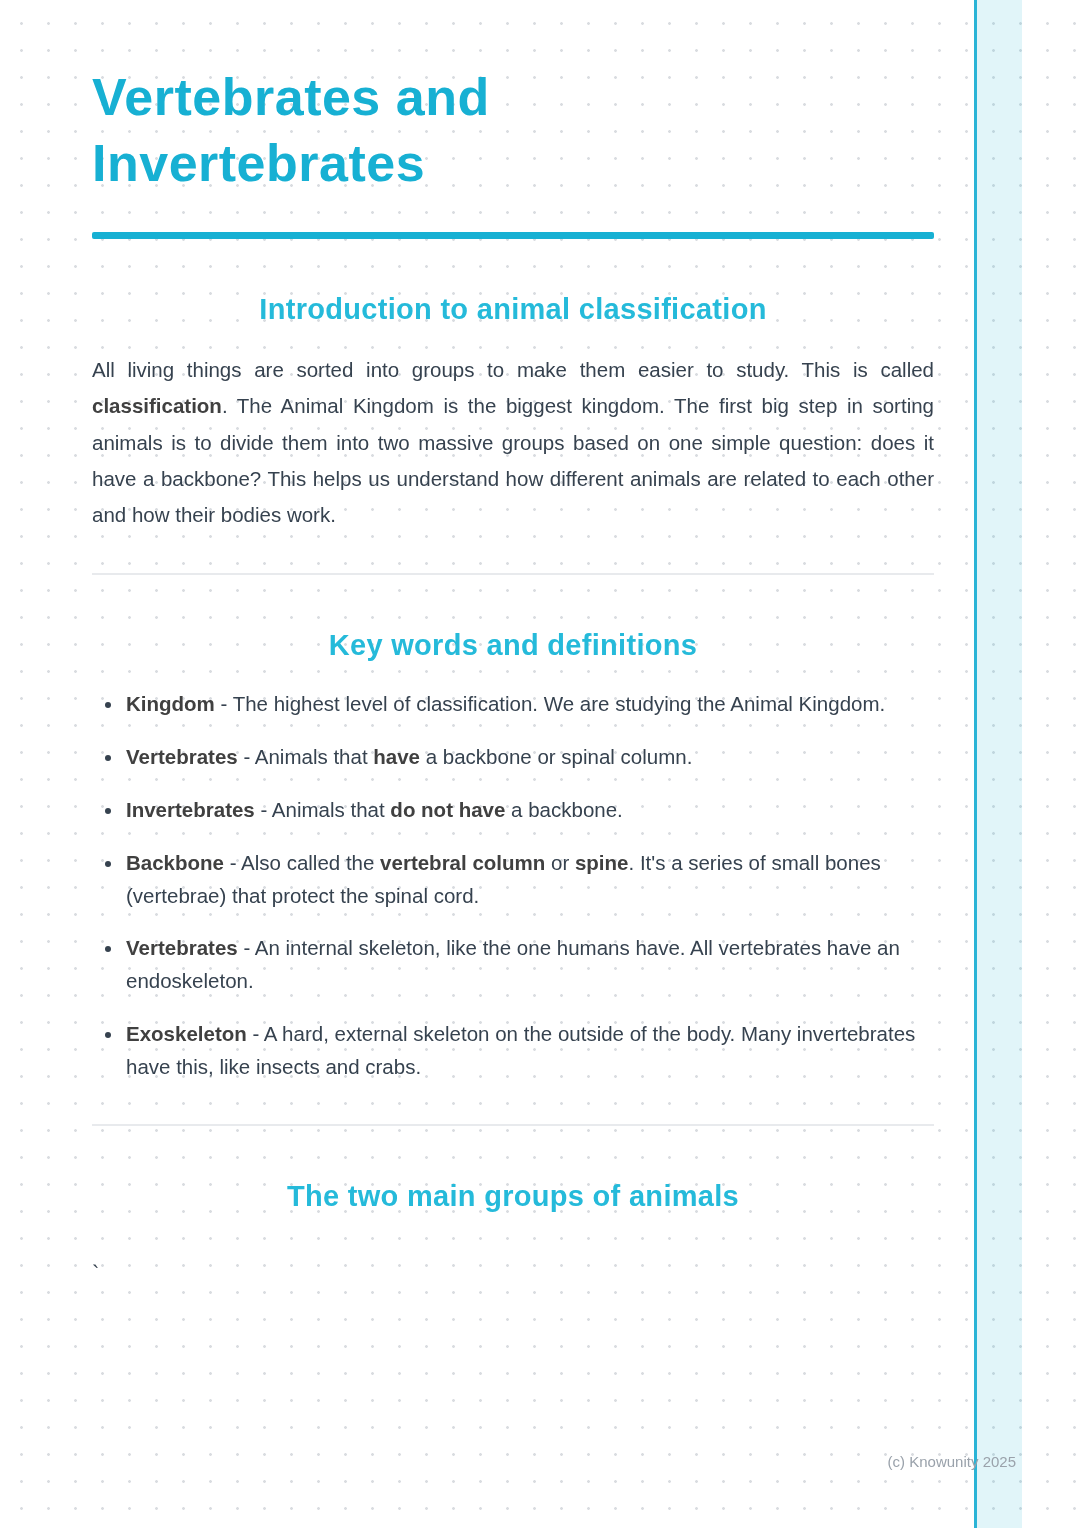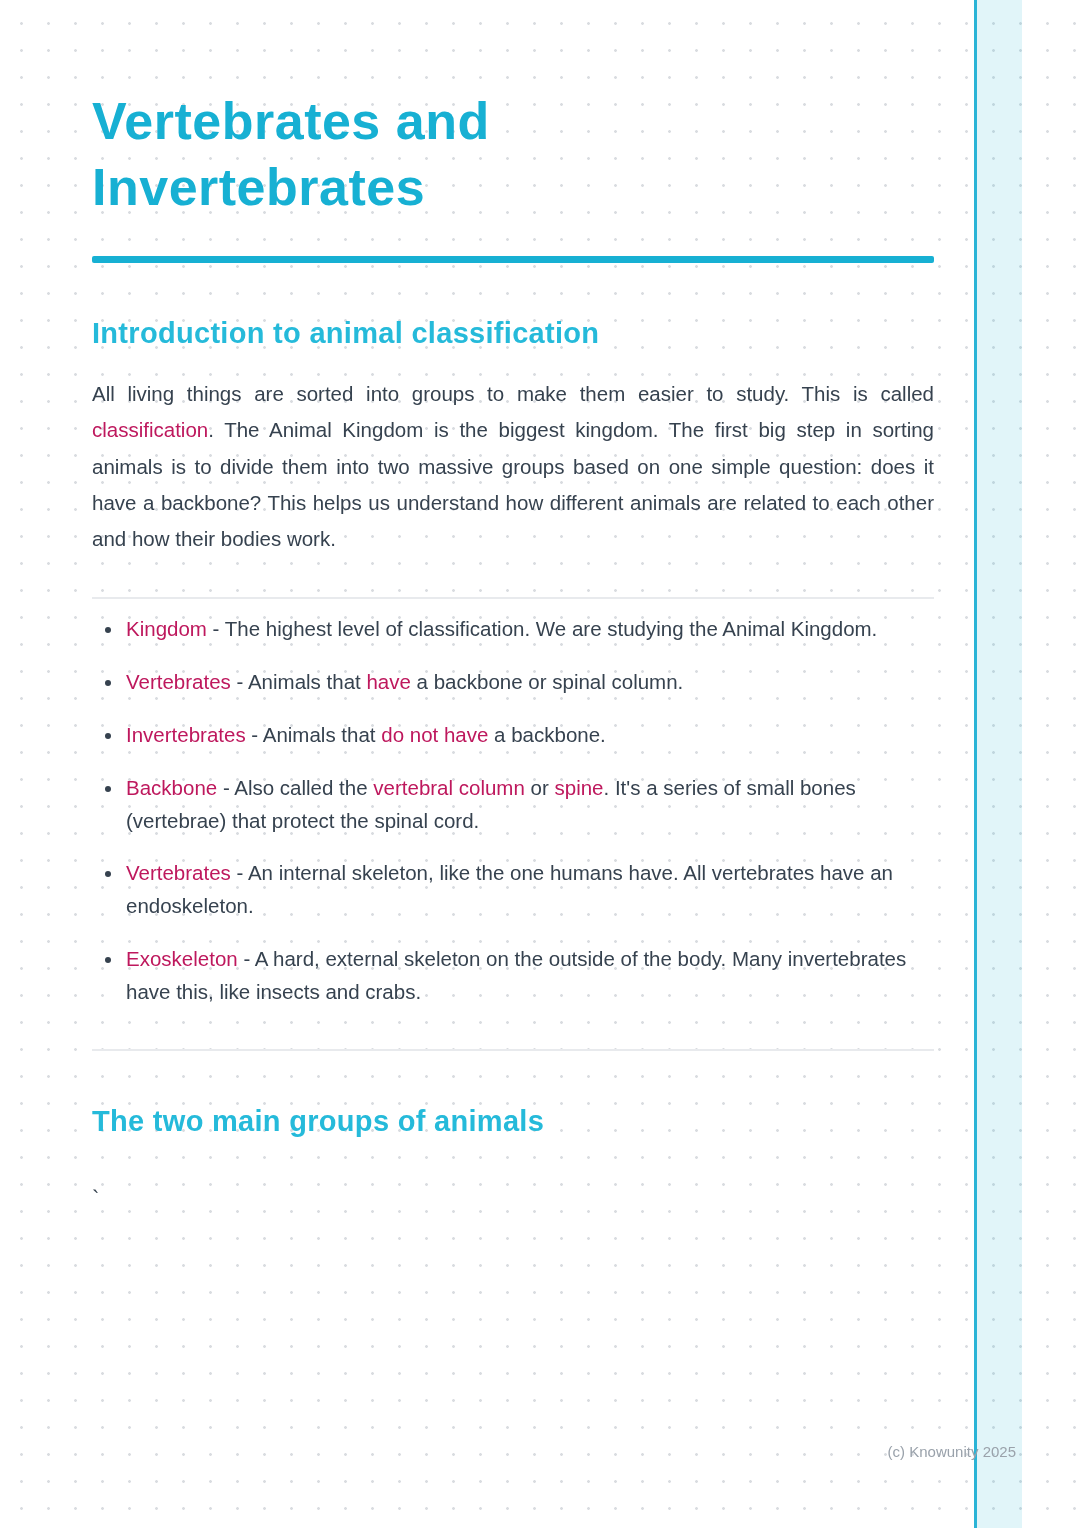--- a/index.html
+++ b/index.html
@@ -24,21 +24,21 @@
     position:absolute;
     top:0; right:58px;
     width:48px; height:100%;
     background:rgba(23,176,211,0.13);
     border-left:3px solid #2ab4d6;
     z-index:0;
   }
   .content{
     position:relative;
     z-index:1;
-    padding:88px 146px 0 92px;
+    padding:64px 146px 0 92px;
   }
   h1.title{
     color:var(--accent);
     font-size:52px;
     font-weight:bold;
     line-height:1.27;
     letter-spacing:0.5px;
     white-space:pre-line;
   }
   .rule{
@@ -48,20 +48,21 @@
     border-radius:2px;
     width:100%;
   }
   h2.section-heading{
     color:var(--accent-head);
     font-size:29px;
     font-weight:bold;
     letter-spacing:0.3px;
     margin-top:54px;
     margin-bottom:26px;
+    text-align:center;
   }
   p.para{
     font-size:20.5px;
     line-height:1.77;
     color:var(--text);
   }
   p.justify{ text-align:justify; }
   hr.divider{
     border:none;
     height:2px;
@@ -72,30 +73,30 @@
     list-style:disc outside;
     padding-left:32px;
     margin-top:14px;
   }
   ul.kw-list li{
     font-size:20.5px;
     line-height:1.6;
     margin-bottom:20px;
     padding-left:2px;
   }
-  strong{ font-weight:normal; color:#be185d; }
+  strong{ font-weight:bold; color:#404040; }
   .stray{
     margin-top:48px;
     font-size:22px;
     color:var(--text);
   }
   .footer{
     position:absolute;
     right:64px;
-    bottom:68px;
+    bottom:58px;
     z-index:2;
     font-size:15px;
     color:var(--muted);
   }
 </style>
 </head>
 <body>
 
 <div class="stripe"></div>
 
@@ -106,20 +107,21 @@
   <div class="rule"></div>
 
   <section>
     <h2 class="section-heading">Introduction to animal classification</h2>
     <p class="para justify"><span>All living things are sorted into groups to make them easier to study. This is called </span><strong>classification</strong><span>. The Animal Kingdom is the biggest kingdom. The first big step in sorting animals is to divide them into two massive groups based on one simple question: does it have a backbone? This helps us understand how different animals are related to each other and how their bodies work.</span></p>
   </section>
 
   <hr class="divider">
 
   <section>
+    <h2 class="section-heading">Key words and definitions</h2>
     <ul class="kw-list">
         <li><strong>Kingdom</strong><span> - The highest level of classification. We are studying the Animal Kingdom.</span></li>
         <li><strong>Vertebrates</strong><span> - Animals that </span><strong>have</strong><span> a backbone or spinal column.</span></li>
         <li><strong>Invertebrates</strong><span> - Animals that </span><strong>do not have</strong><span> a backbone.</span></li>
         <li><strong>Backbone</strong><span> - Also called the </span><strong>vertebral column</strong><span> or </span><strong>spine</strong><span>. It's a series of small bones (vertebrae) that protect the spinal cord.</span></li>
         <li><strong>Vertebrates</strong><span> - An internal skeleton, like the one humans have. All vertebrates have an endoskeleton.</span></li>
         <li><strong>Exoskeleton</strong><span> - A hard, external skeleton on the outside of the body. Many invertebrates have this, like insects and crabs.</span></li>
       </ul>
   </section>
 

